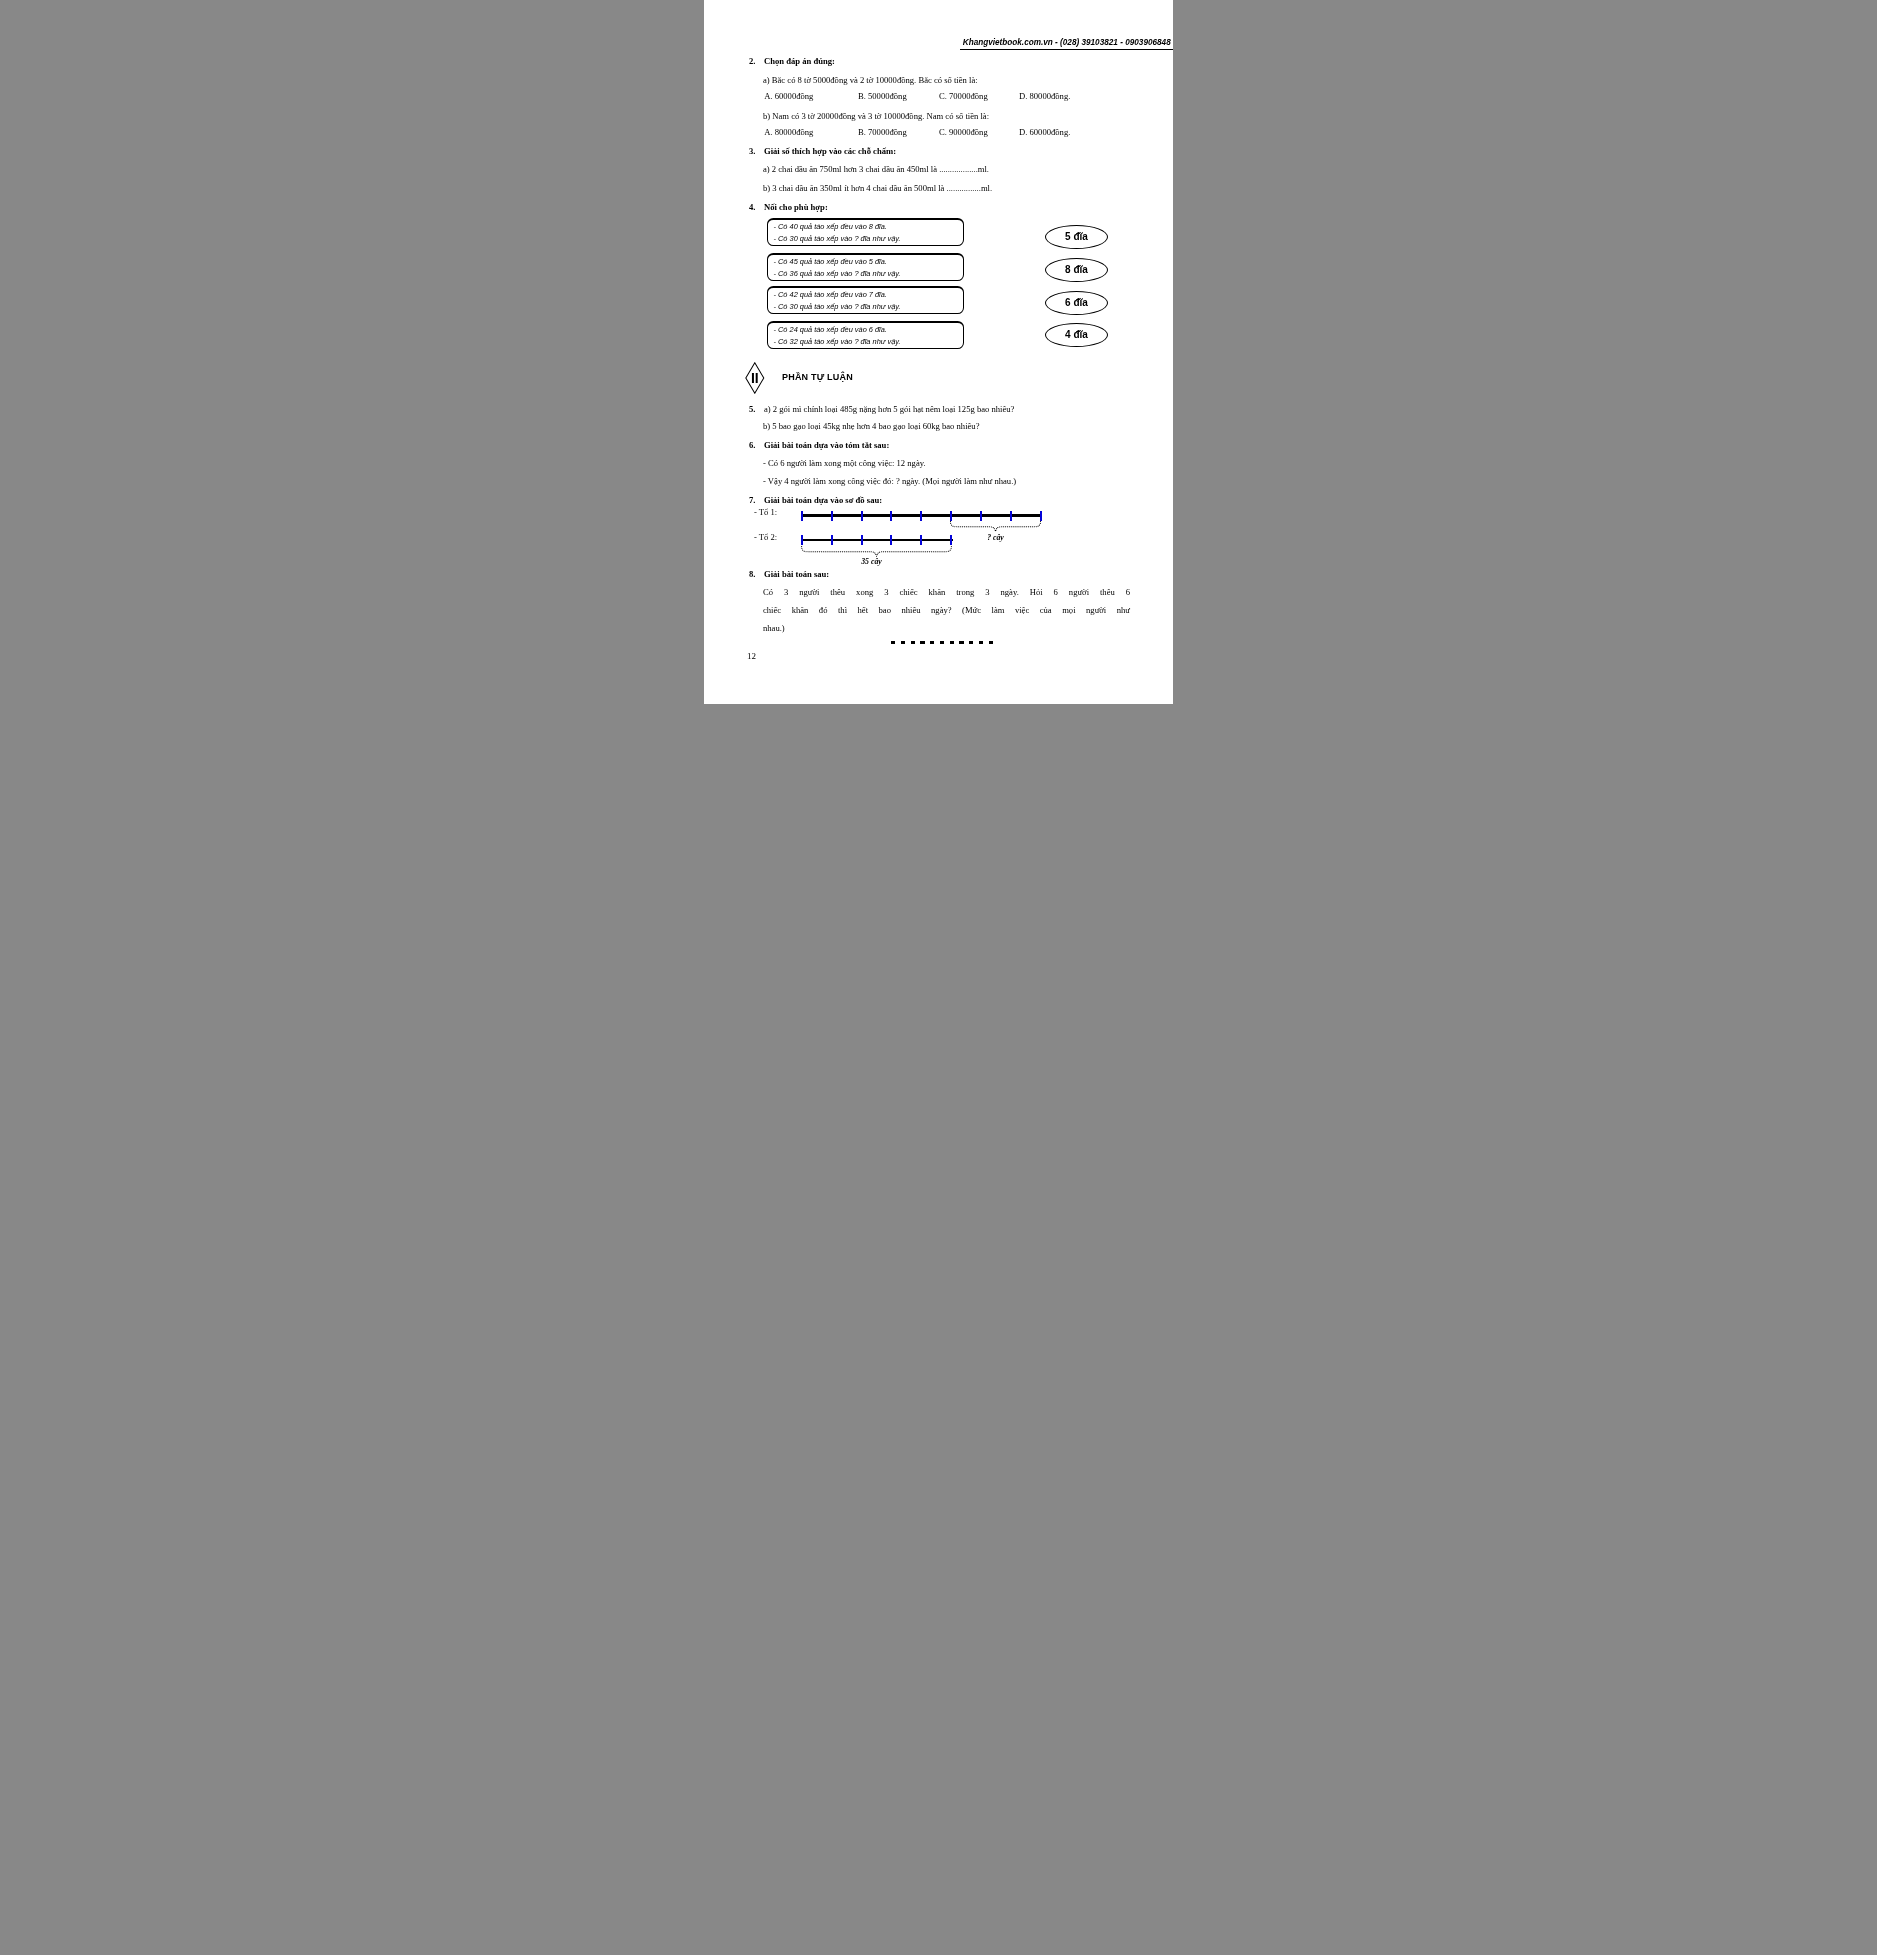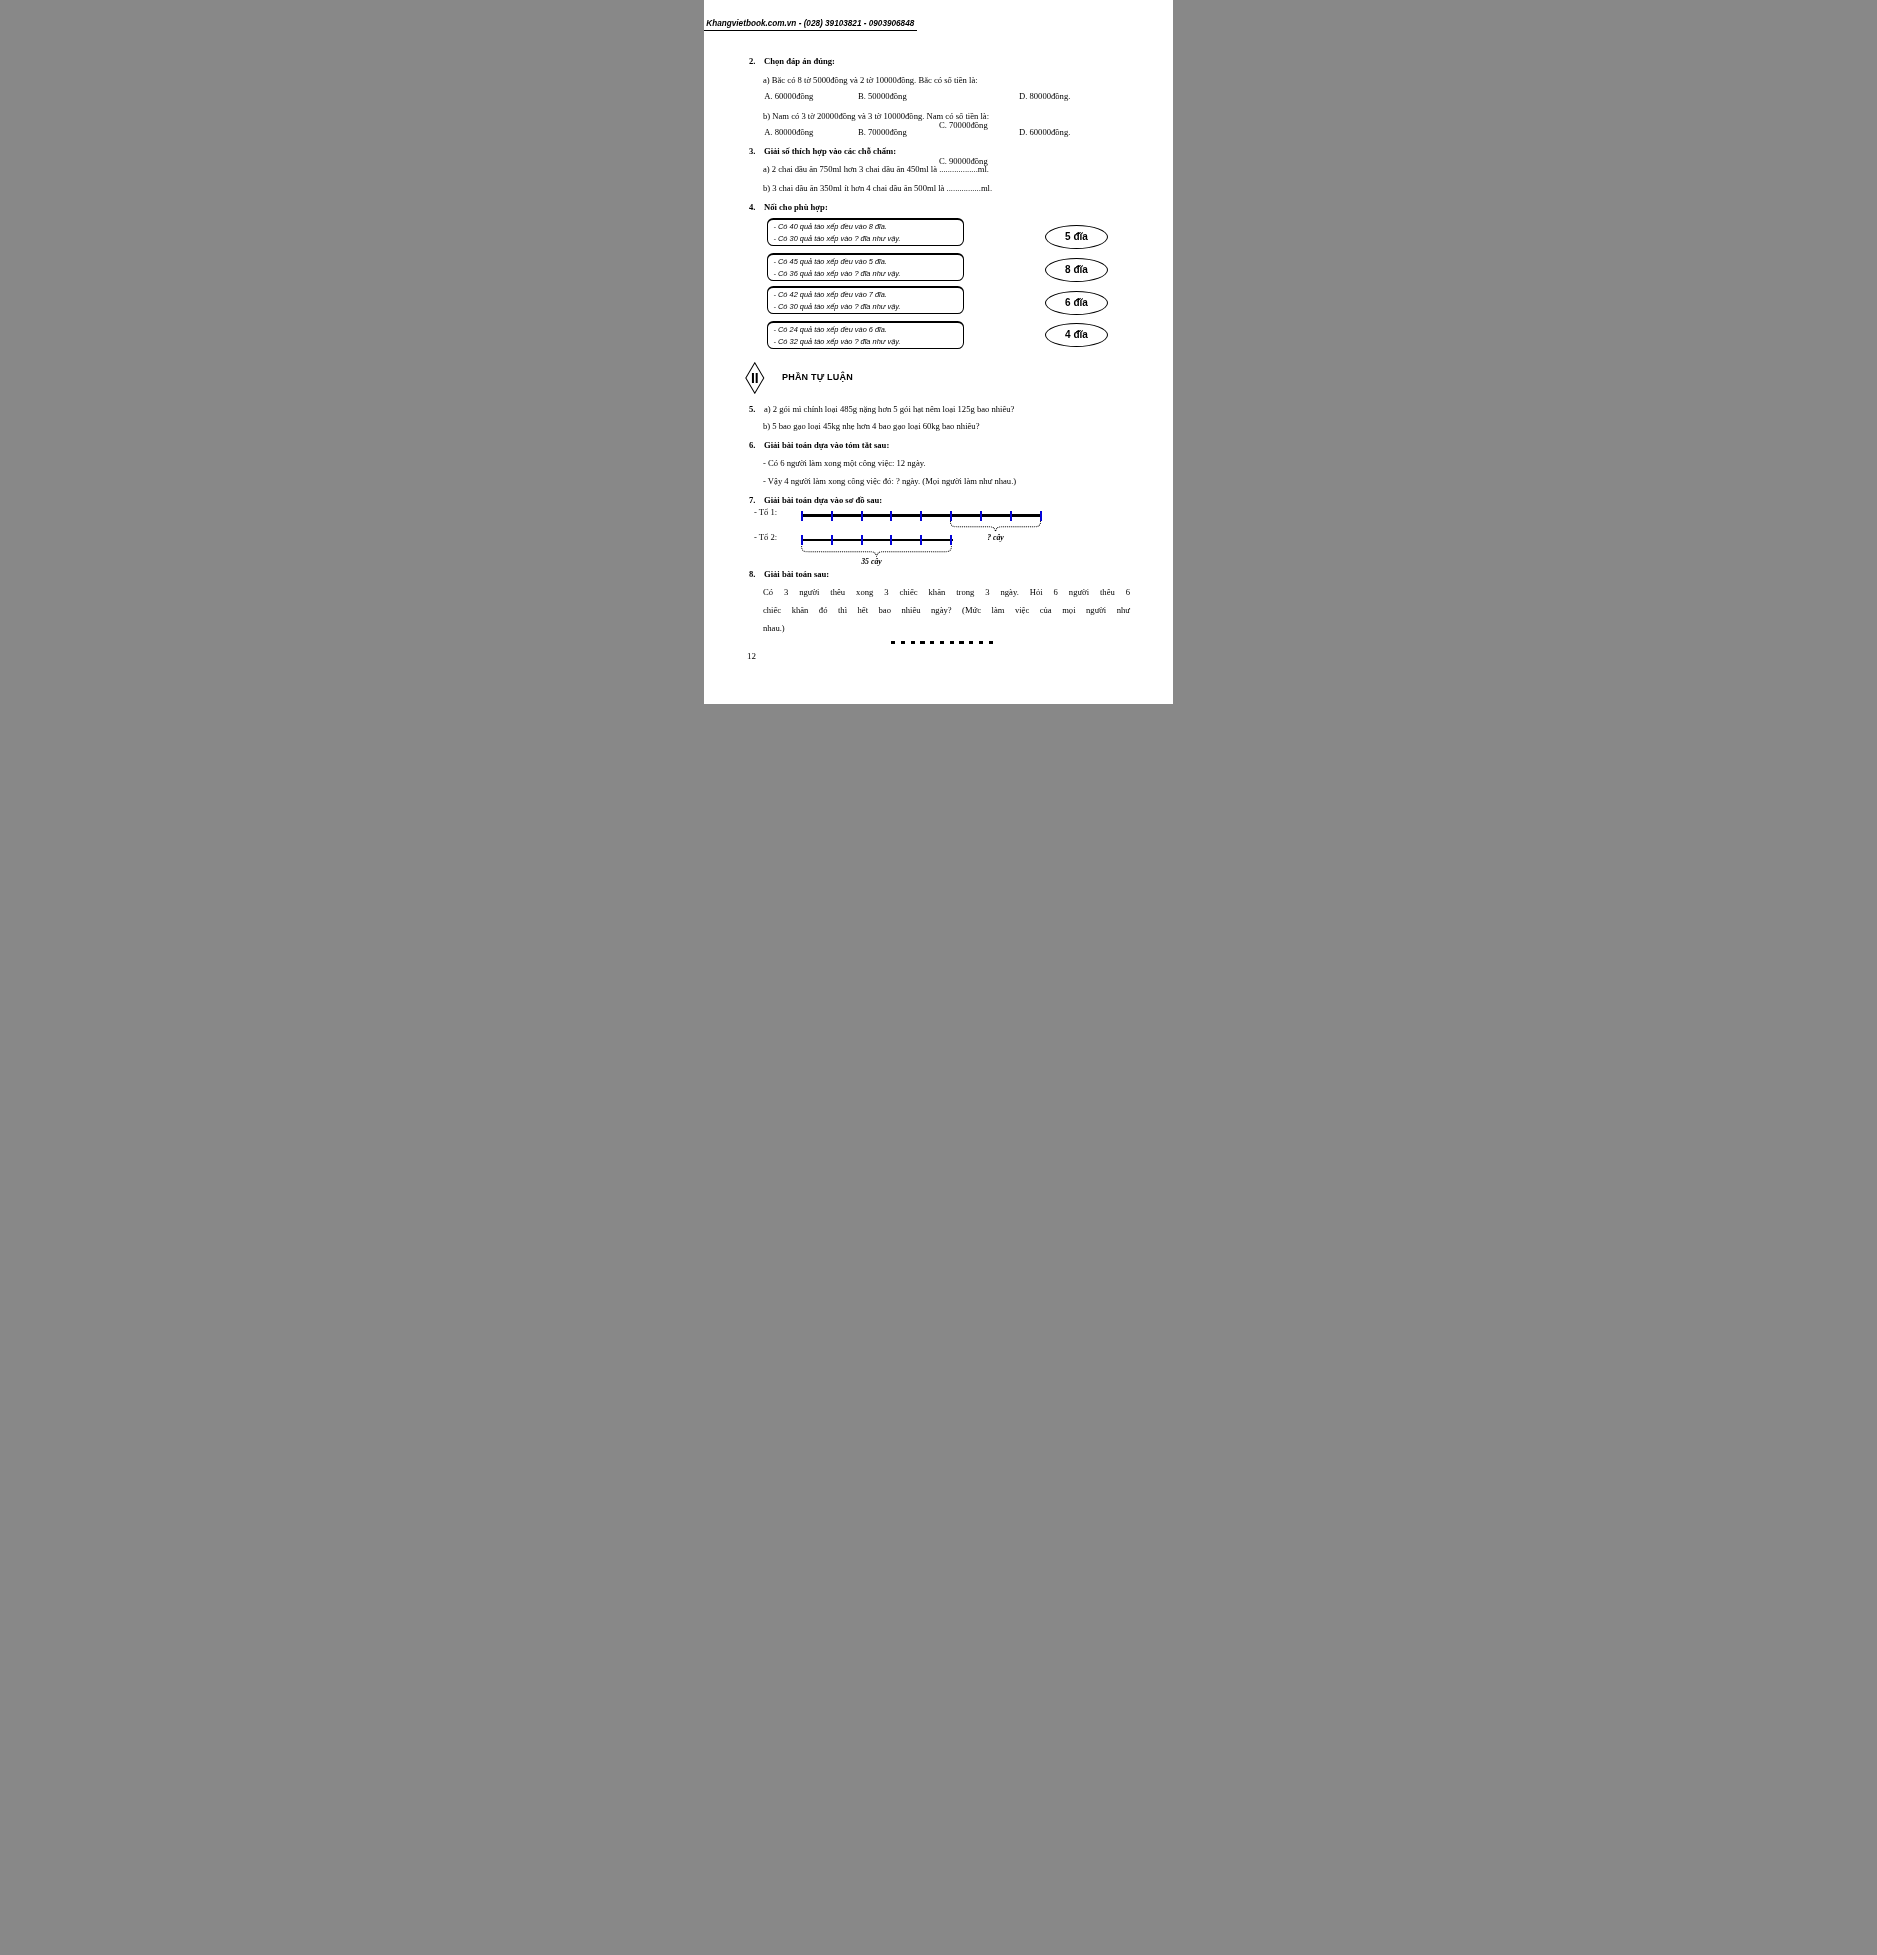--- a/index.html
+++ b/index.html
@@ -14,42 +14,42 @@
   }
   .line{
     position:absolute;
     font-size:8.6px;
     line-height:1.3;
     white-space:nowrap;
     color:#000;
   }
   
   .hdr{
-    position:absolute;top:19px;left:0;width:100%;
-    text-align:left;
+    position:absolute;top:38px;left:0;width:100%;
+    text-align:right;
   }
   .hdr .hdr-inner{
     display:inline-block;
     font-family:"Liberation Sans","DejaVu Sans",sans-serif;
     font-style:italic;font-weight:700;font-size:8.2px;
     border-bottom:1.6px solid #000;
     padding:0 2.3px 1.6px 2.3px;
   }
   
   .heading{left:45px;}
   .heading .num{display:inline-block;width:15px;font-weight:700;}
   .heading .t{font-weight:700;}
   .heading .plain{font-weight:400;}
   .sub{left:59px;}
   
   .choices{position:absolute;left:59px;width:370px;height:11.7px;}
   .choices span{position:absolute;top:0;font-size:8.6px;white-space:nowrap;}
   .choices .c0{left:1.2px;}
   .choices .c1{left:95px;}
-  .choices .c2{left:176px;margin-top:29px;}
+  .choices .c2{left:176px;}
   .choices .c3{left:256px;}
   
   .mbox{
     position:absolute;left:63px;width:197px;height:28px;
     border:1.2px solid #000;border-top-width:2.3px;border-bottom-width:1.6px;
     border-radius:6.3px;
     box-sizing:border-box;
     padding:0.8px 5.5px;
     font-family:"Liberation Sans","DejaVu Sans",sans-serif;
     font-style:italic;font-size:7.4px;line-height:11.7px;

